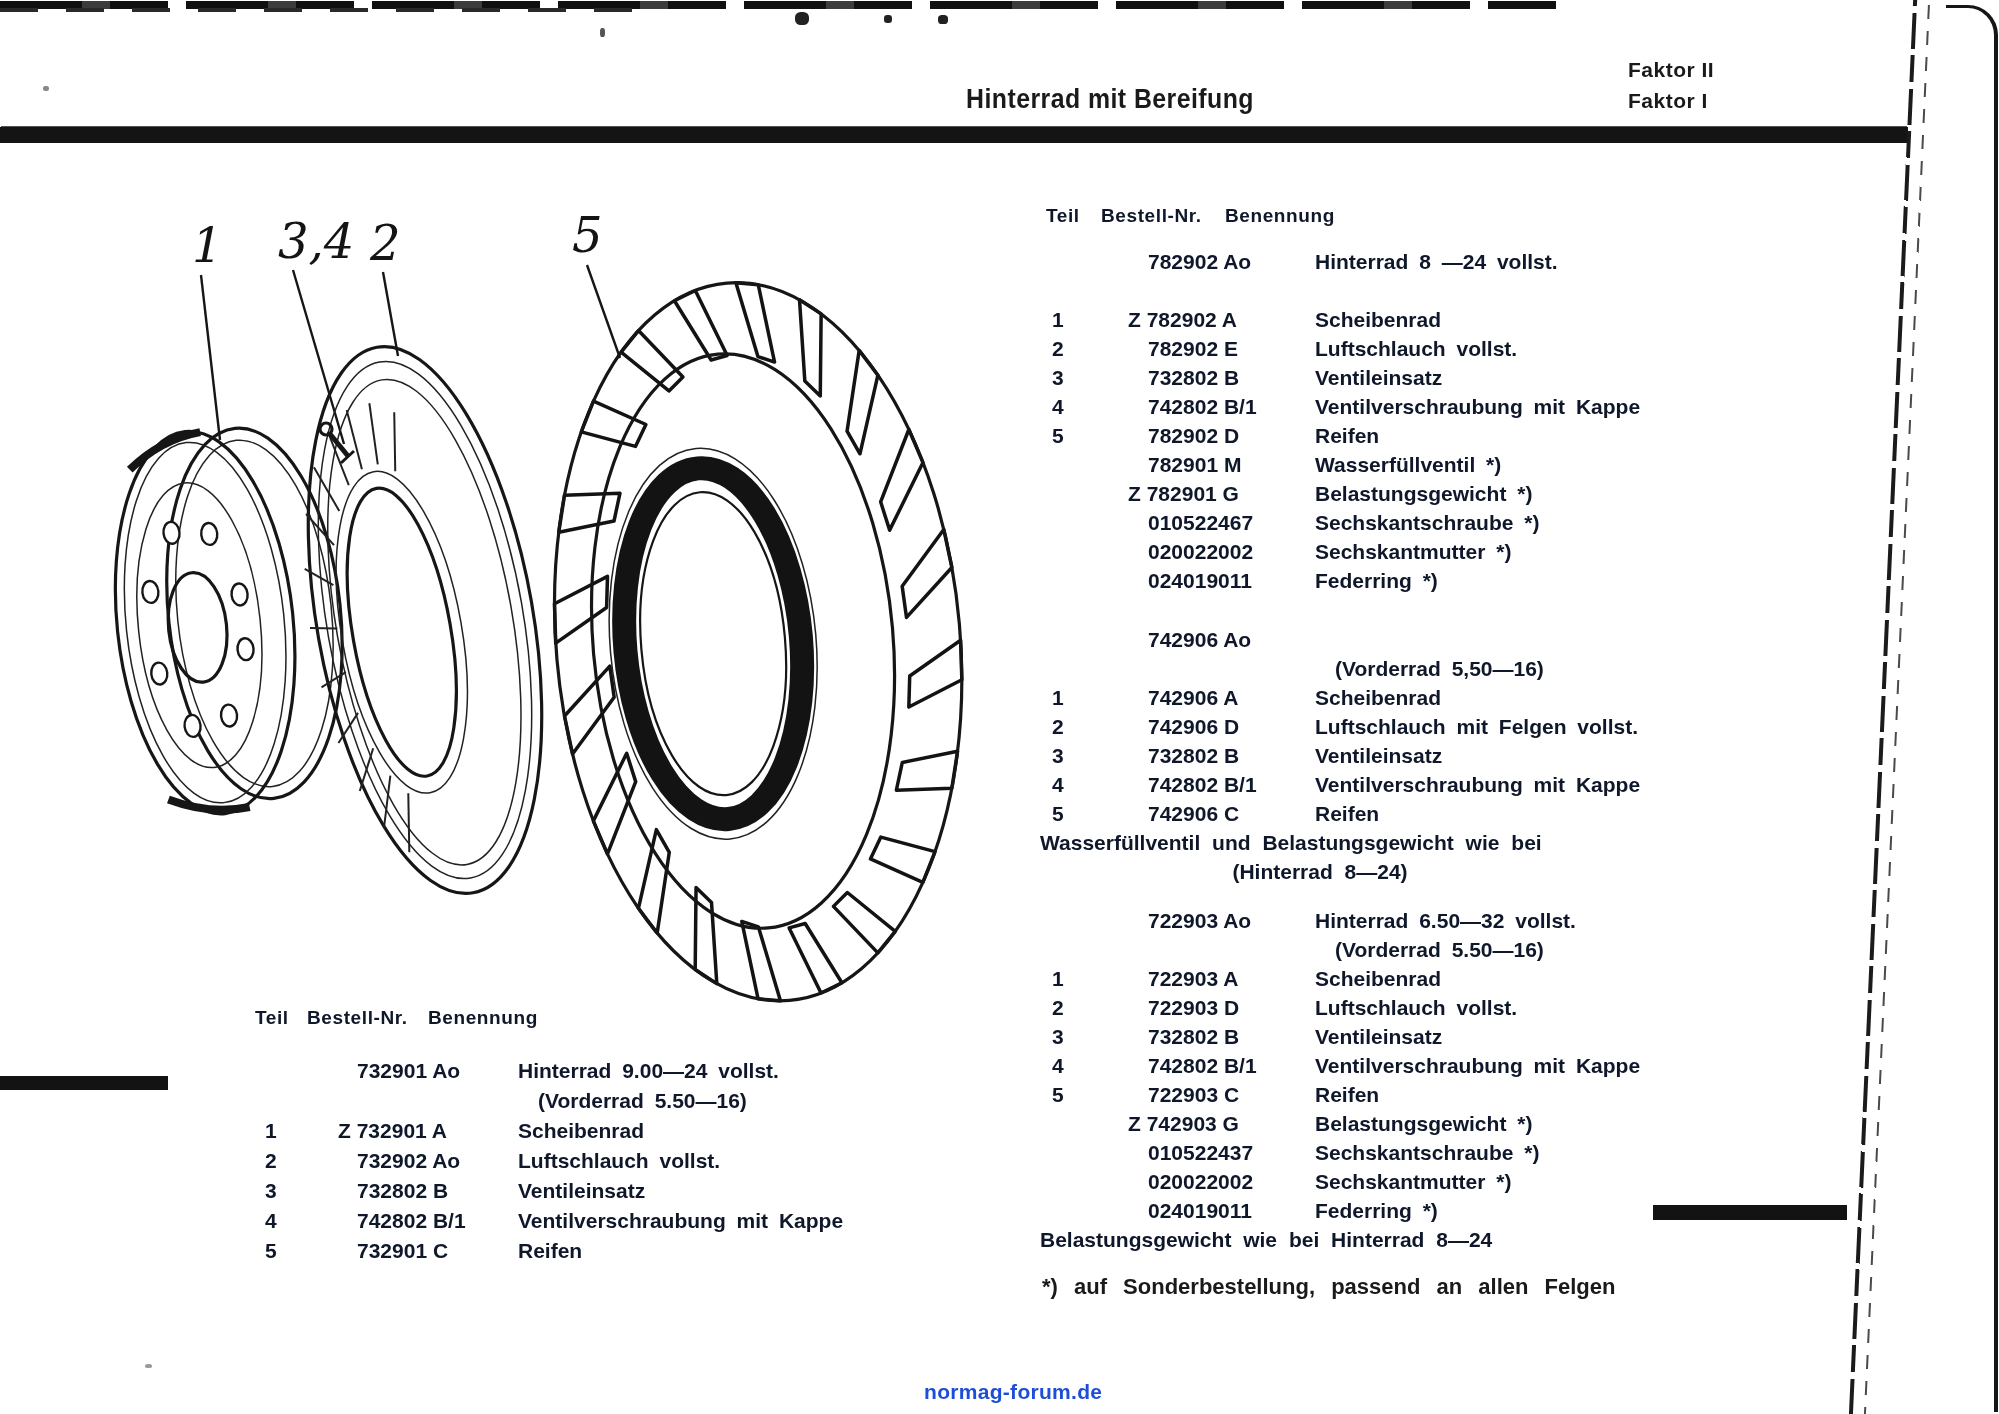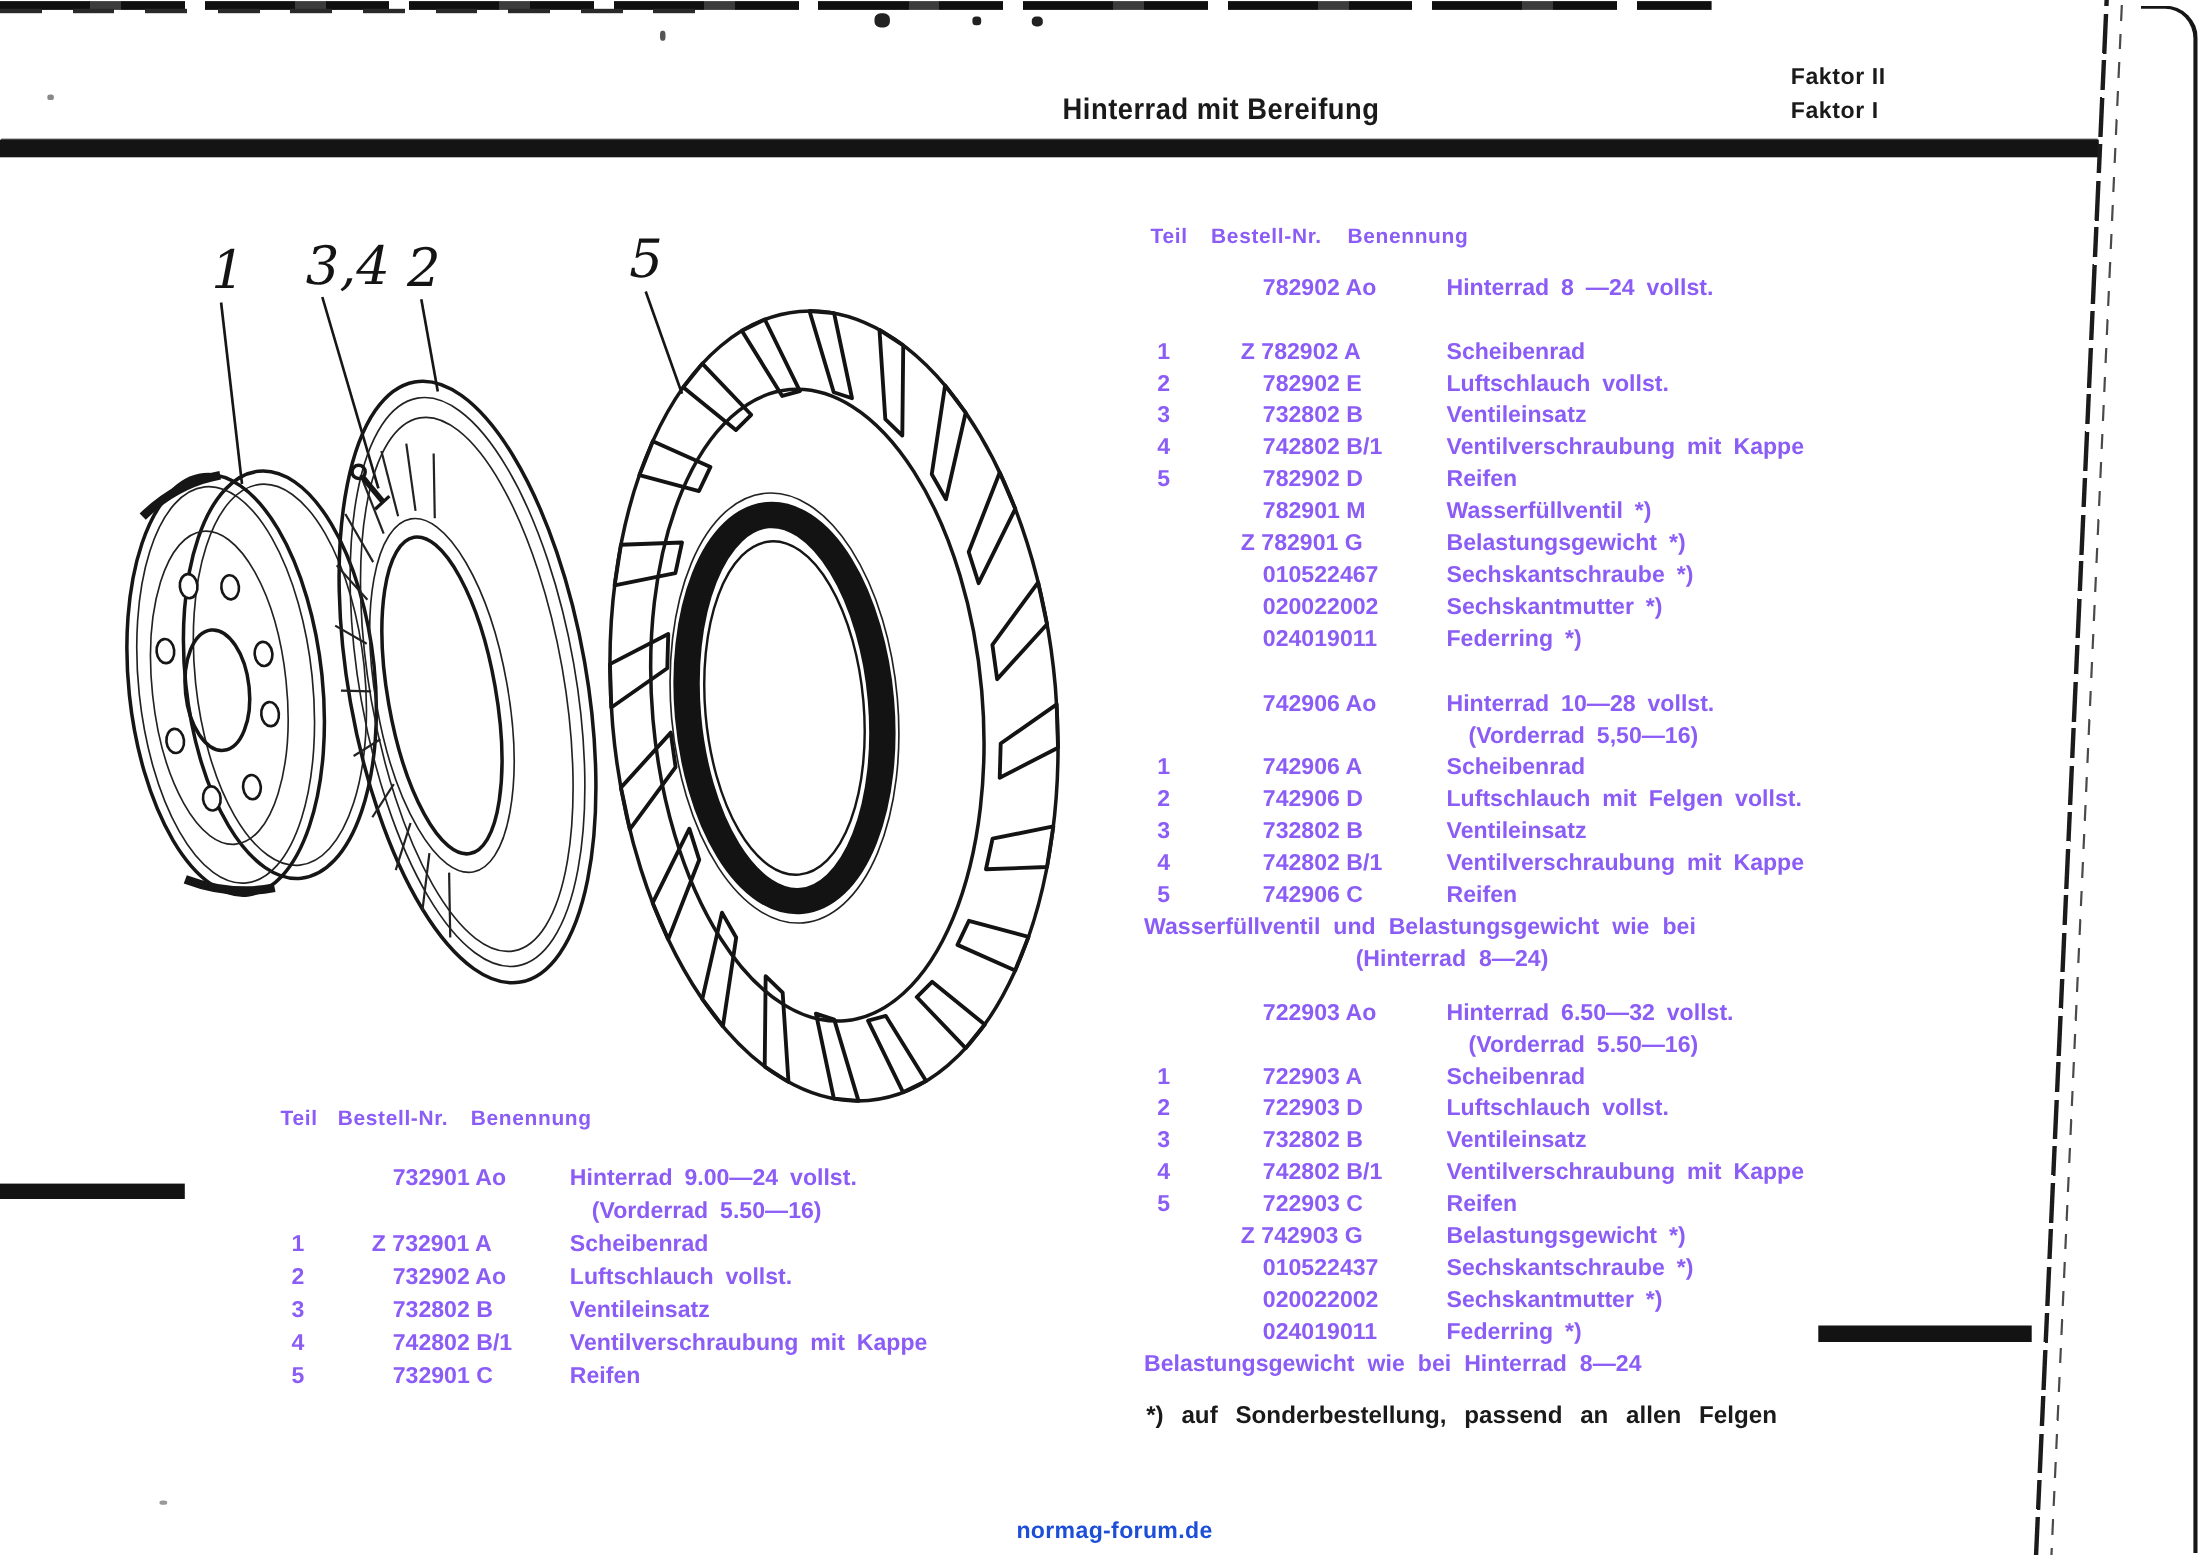--- a/index.html
+++ b/index.html
@@ -26,21 +26,21 @@
   #bar-left{left:0;top:1076px;width:168px;height:14px;background:#131313;}
   #bar-right{left:1653px;top:1205px;width:194px;height:15px;background:#131313;}
   .binding-line{top:-22px;height:1460px;transform:rotate(2.6deg);}
   #binding-1{left:1881px;width:4px;
     background:repeating-linear-gradient(180deg,#1b1b1b 0 27px,rgba(0,0,0,0) 27px 34px,#1b1b1b 34px 70px,rgba(0,0,0,0) 70px 76px);}
   #binding-2{left:1896px;width:2px;
     background:repeating-linear-gradient(180deg,#4a4a4a 0 14px,rgba(0,0,0,0) 14px 26px);}
   #page-edge{left:1946px;top:5px;width:48px;height:1404px;
     border-top:3px solid #161616;border-right:4px solid #161616;border-top-right-radius:30px;}
   
-  .ptable{font-weight:bold;font-size:21px;color:#8b5cf6;}
+  .ptable{font-weight:bold;font-size:21px;color:#0f172a;}
   .t-head{display:grid;grid-template-columns:var(--c1) var(--c2) 1fr;
     font-size:19px;letter-spacing:.6px;line-height:24px;margin-bottom:var(--hgap);}
   .t-head .h0{padding-left:var(--hp0);}
   .t-head .h1{padding-left:var(--hp1);}
   .t-row{display:grid;grid-template-columns:var(--c1) var(--c2) 1fr;height:var(--lh);line-height:var(--lh);gap:45px;}
   .c-teil{padding-left:var(--tpad);}
   .c-nr{padding-left:var(--nrpad);white-space:nowrap;}
   .c-nr.zpre{text-indent:var(--zind);}
   .c-name{word-spacing:5px;white-space:nowrap;}
   .c-name.ind{padding-left:20px;}
@@ -279,21 +279,20 @@
     </div>
     <div class="t-row">
       <span class="c-teil"></span>
       <span class="c-nr">024019011</span>
       <span class="c-name">Federring *)</span>
     </div>
     <div style="height: 30px;"></div>
     <div class="t-row">
       <span class="c-teil"></span>
       <span class="c-nr">742906 Ao</span>
-      <span class="c-name">Hinterrad 10—28 vollst.</span>
     </div>
     <div class="t-row">
       <span class="c-teil"></span>
       <span class="c-nr"></span>
       <span class="c-name ind">(Vorderrad 5,50—16)</span>
     </div>
     <div class="t-row">
       <span class="c-teil">1</span>
       <span class="c-nr">742906 A</span>
       <span class="c-name">Scheibenrad</span>

